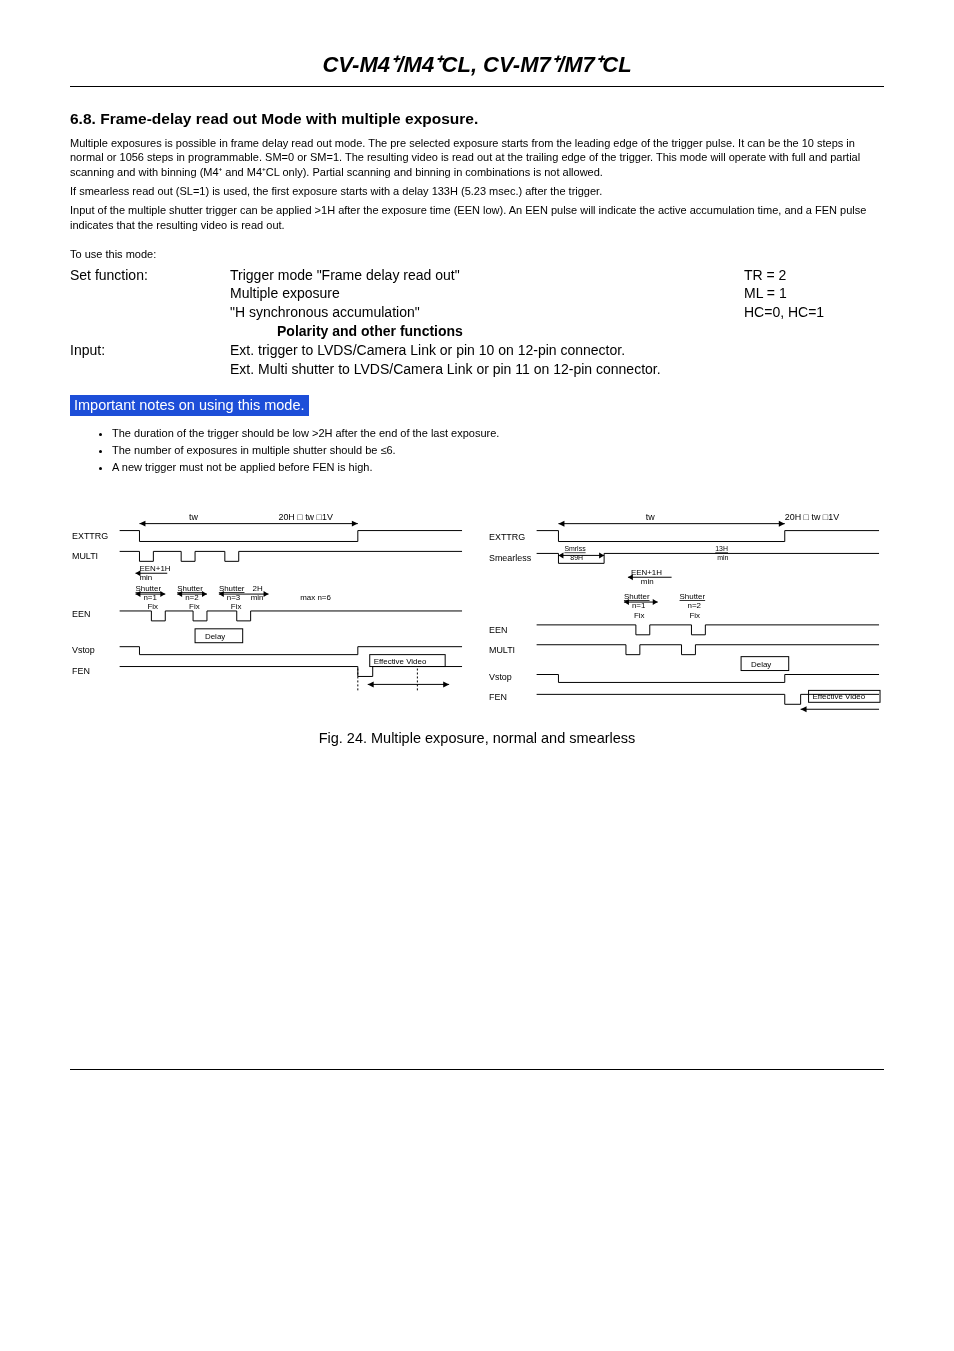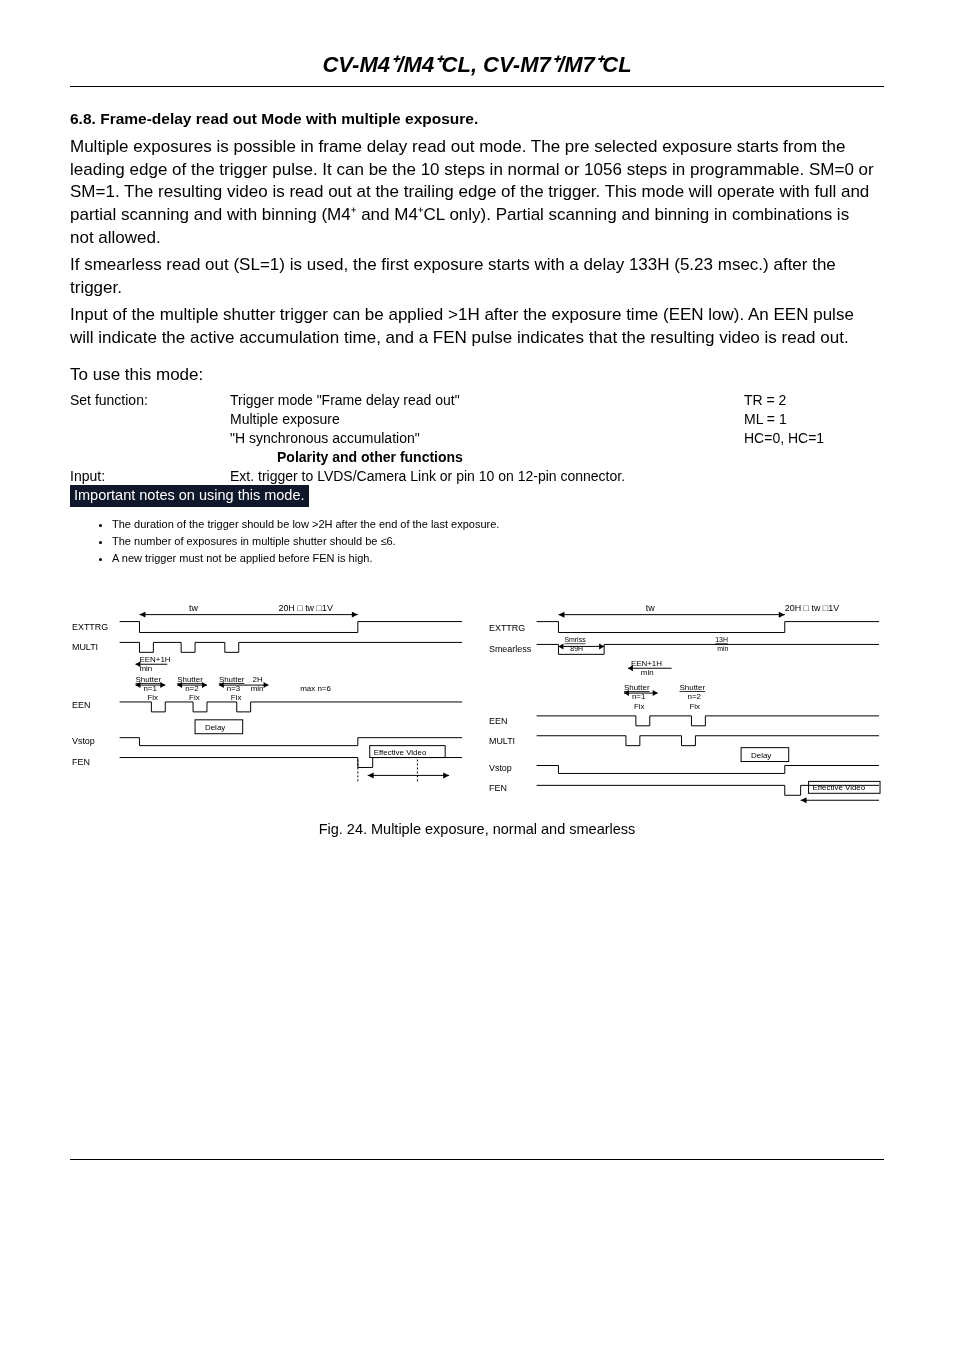--- a/index.html
+++ b/index.html
@@ -25,36 +25,36 @@
     border: none;
     border-top: 1.5px solid #000;
     margin: 0 0 22px 0;
   }
   .section-heading {
     font-weight: bold;
     font-size: 15.5px;
     margin: 0 0 6px 0;
   }
   .body-text {
-    font-size: 17px;
+    font-size: 11px;
     margin: 0 9px 4px 0;
   }
   .mode-block { margin-top: 14px; }
   .mode-row { display:flex; }
   .mode-label { width:160px; flex:none; }
   .mode-desc { flex:1; }
   .mode-val { width:140px; flex:none; }
   .polarity-row .mode-desc { font-weight:bold;margin-left:47px; }
   .notes-title {
-    background: #0f172a;
+    background: #1d4ed8;
     color: #fff;
     display: inline-block;
     padding: 1px 4px;
     font-size: 14.5px;
-    margin-top: 0;
+    margin-top: 16px;
   }
   ul.notes {
     margin: 10px 0 0 0;
     padding-left: 42px;
     font-size: 11px;
   }
   ul.notes li { margin-bottom: 2px; }
   .diagrams {
     display:flex;
     gap:20px;
@@ -115,20 +115,21 @@
     <div class="mode-label"></div>
     <div class="mode-desc">Polarity and other functions</div>
     <div class="mode-val"></div>
   </div>
   <div class="mode-row">
     <div class="mode-label">Input:</div>
     <div class="mode-desc">Ext. trigger to LVDS/Camera Link or pin 10 on 12-pin connector.</div>
   </div>
   <div class="mode-row">
     <div class="mode-label"></div>
+    <div class="mode-desc">Ext. Multi shutter to LVDS/Camera Link or pin 11 on 12-pin connector.</div>
   </div>
 </div>
 
 <div class="notes-title">Important notes on using this mode.</div>
 <ul class="notes">
   <li>The duration of the trigger should be low &gt;2H after the end of the last exposure.</li>
   <li>The number of exposures in multiple shutter should be ≤6.</li>
   <li>A new trigger must not be applied before FEN is high.</li>
 </ul>
 

